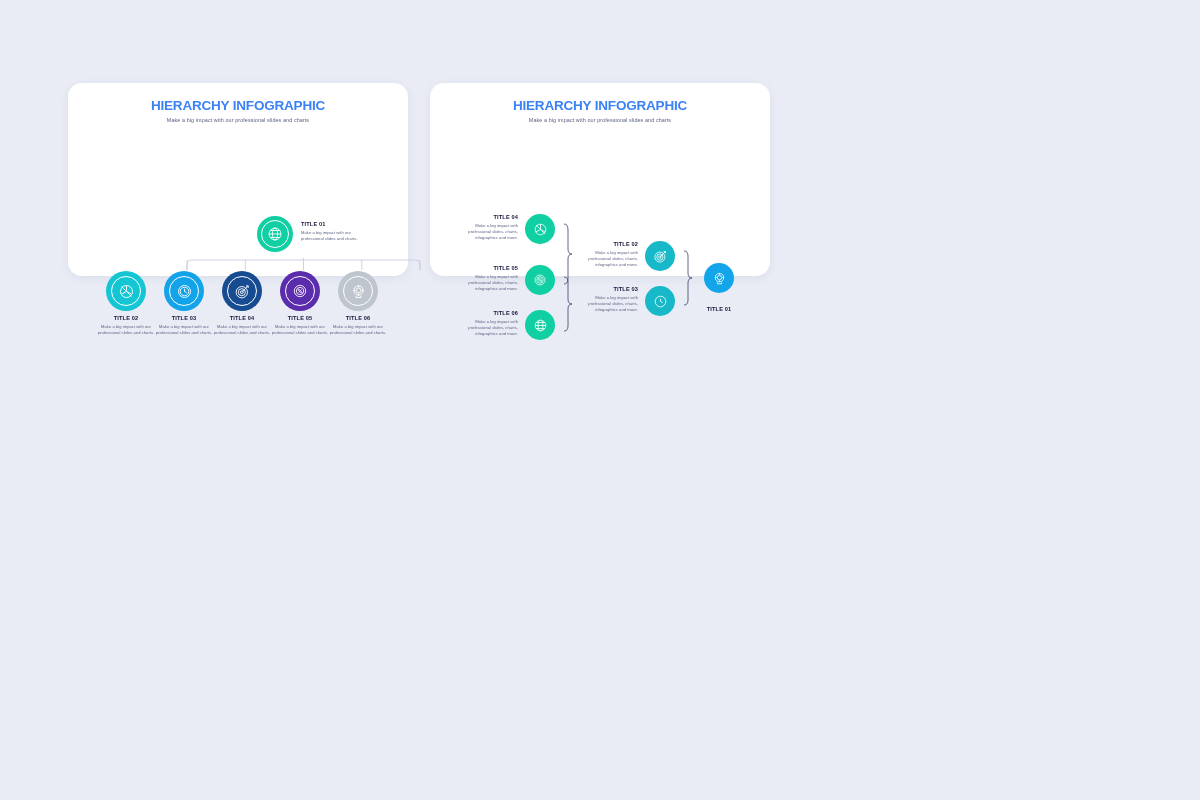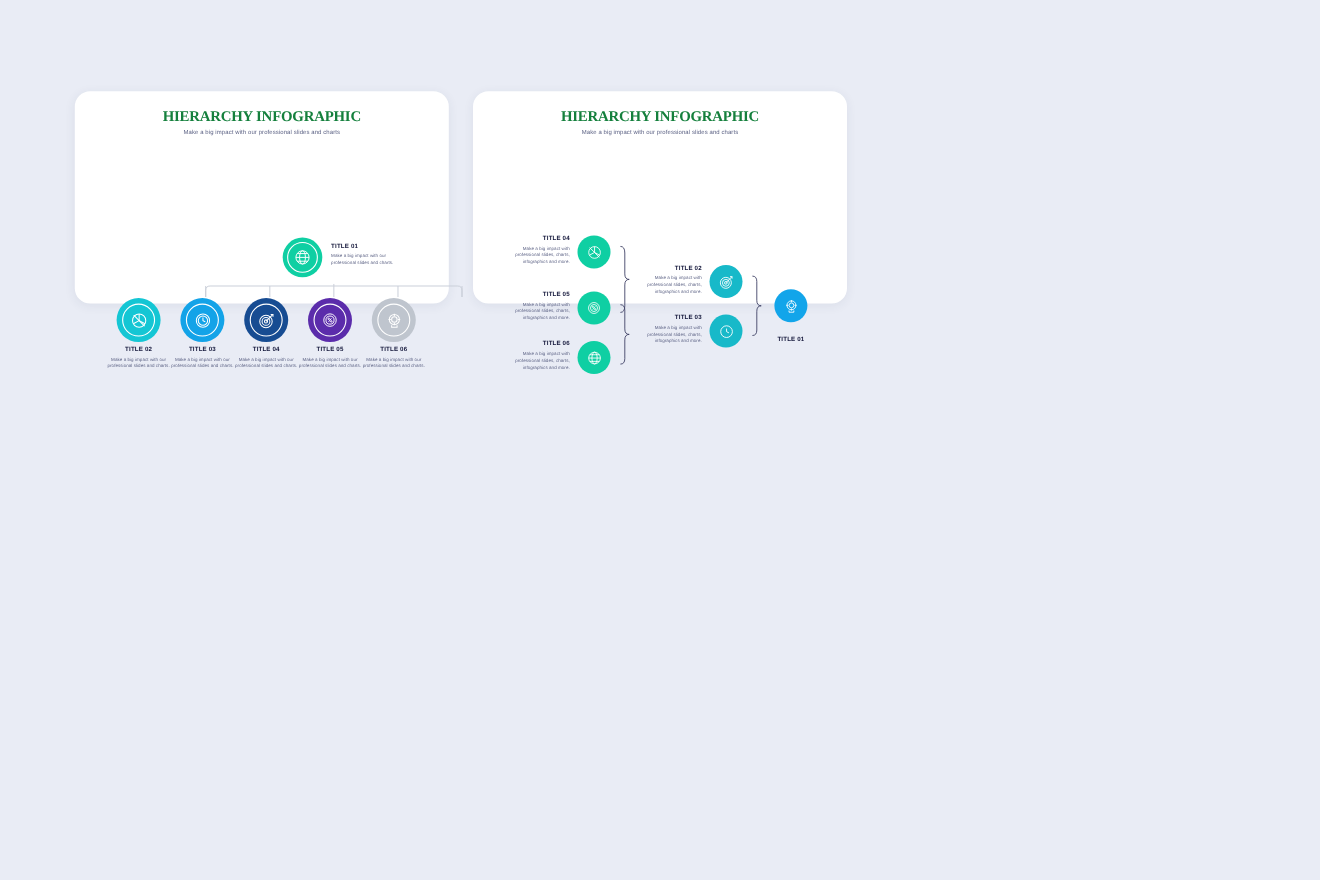--- a/index.html
+++ b/index.html
@@ -18,23 +18,22 @@
     box-shadow: 0 2px 10px rgba(40,50,90,0.07);
   }
   #card-left  { left: 68px;  top: 83px; width: 340px; height: 193px; }
   #card-right { left: 430px; top: 83px; width: 340px; height: 193px; }
 
   .card-title {
     text-align: center;
     font-size: 13.5px;
     font-weight: bold;
     letter-spacing: -0.2px;
-    color: #15803d;
+    color: #3b82f6;
     margin-top: 15px;
-    font-family: Liberation Serif, serif;
   }
   .card-sub {
     text-align: center;
     font-size: 5.4px;
     color: #5d6385;
     margin-top: 4px;
     letter-spacing: 0.1px;
   }
 
   

